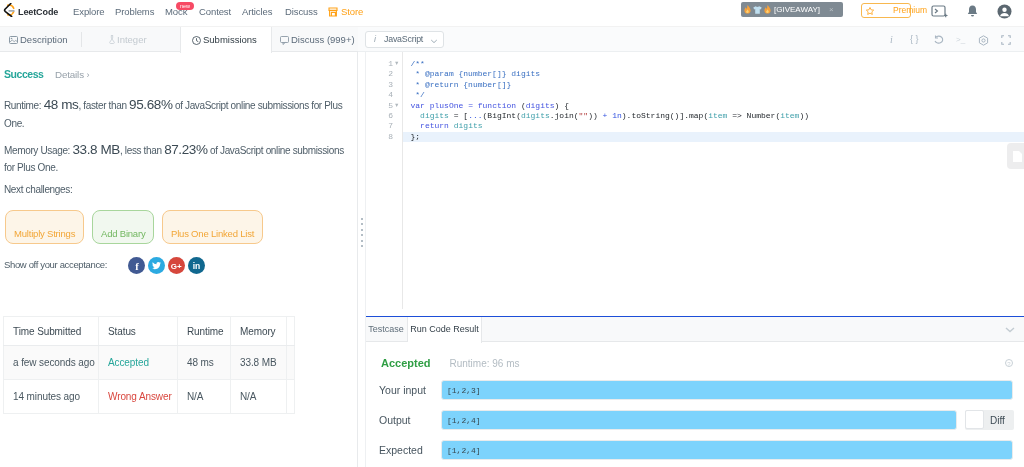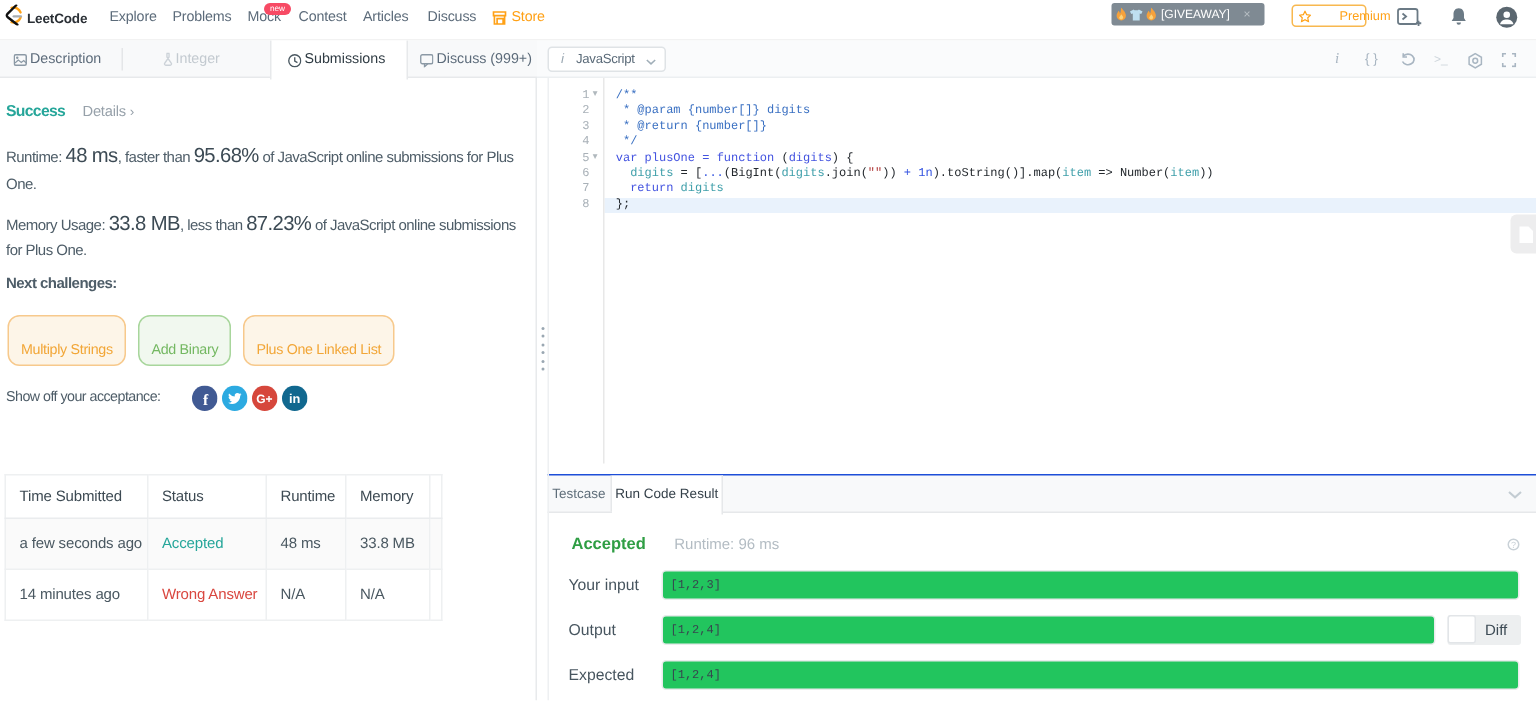--- a/index.html
+++ b/index.html
@@ -47,21 +47,21 @@
 .cm-s { color:#b23c3c; }  
 .cm-n { color:#3353e0; }  
 #copybtn { position:absolute; left:642px; top:91px; width:22px; height:26px; background:#ededee; border-radius:4px 0 0 4px; }
 
 
 #console { position:absolute; left:365px; top:316px; width:659px; height:151px; background:#fff; }
 #ctabs { position:absolute; left:0; top:0; width:659px; height:26px; background:#f8f9fa; border-top:1px solid #1d4ed8; border-bottom:1px solid #e6e8ea; }
 #ctab1 { position:absolute; left:0; top:0; width:43px; height:24px; border-right:1px solid #e6e8ea; font-size:9px; color:#5f6e7a; line-height:25px; text-align:center; }
 #ctab2 { position:absolute; left:43px; top:0; width:74px; height:26px; background:#fff; border-right:1px solid #e6e8ea; font-size:9px; color:#333f48; line-height:25px; text-align:center; }
 .crow-label { position:absolute; font-size:10.5px; color:#47555f; }
-.cbox { position:absolute; background:#22c55e; border:1px solid #e9ebec; border-radius:3px; height:20px; font-family:"Liberation Mono", monospace; font-size:8px; color:#37474f; line-height:19px; padding-left:5px; }
+.cbox { position:absolute; background:#7dd3fc; border:1px solid #e9ebec; border-radius:3px; height:20px; font-family:"Liberation Mono", monospace; font-size:8px; color:#37474f; line-height:19px; padding-left:5px; }
 
 
 .dot { position:absolute; width:2px; height:2px; border-radius:50%; background:#9aa7b2; left:360.5px; }
 </style>
 </head>
 <body>
 
 <div id="nav">
   <svg class="abs" style="left:2.5px;top:3px" width="12" height="14" viewBox="0 0 12 14">
     <path d="M4.7 2.2 A5 5 0 0 1 10.7 5.3" stroke="#ffa116" stroke-width="1.6" fill="none" stroke-linecap="round"></path>
@@ -173,21 +173,21 @@
   <div class="abs" style="left:55px;top:17px;font-size:9.8px;color:#97a1aa;letter-spacing:-0.15px;">Details <span style="font-size:9px;">›</span></div>
 
   <div class="abs" style="left:4px;top:44px;line-height:15.7px;white-space:nowrap;">
     <span class="small">Runtime: </span><span class="big">48 ms</span><span class="small">, faster than </span><span class="big">95.68%</span><span class="small"> of JavaScript online submissions for Plus<br>One.</span>
   </div>
 
   <div class="abs" style="left:4px;top:88.5px;line-height:15.7px;white-space:nowrap;">
     <span class="small">Memory Usage: </span><span class="big">33.8 MB</span><span class="small">, less than </span><span class="big">87.23%</span><span class="small"> of JavaScript online submissions<br>for Plus One.</span>
   </div>
 
-  <div class="abs small" style="left:4px;top:132px;font-weight:bold;">Next challenges:</div>
+  <div class="abs small" style="left:4px;top:132px;">Next challenges:</div>
 
   <div class="pill o" style="left:5px;top:157.5px;">Multiply Strings</div>
   <div class="pill g" style="left:92px;top:157.5px;">Add Binary</div>
   <div class="pill o" style="left:162px;top:157.5px;">Plus One Linked List</div>
 
   <div class="abs small" style="left:4px;top:207px;font-size:9.5px;">Show off your acceptance:</div>
 
   <svg class="abs" style="left:127.5px;top:204.5px" width="17" height="17" viewBox="0 0 18 18">
       <circle cx="9" cy="9" r="9" fill="#415a93"></circle>
       <text x="9.6" y="14" font-size="11" font-family="Liberation Serif" font-weight="bold" fill="#fff" text-anchor="middle">f</text>

